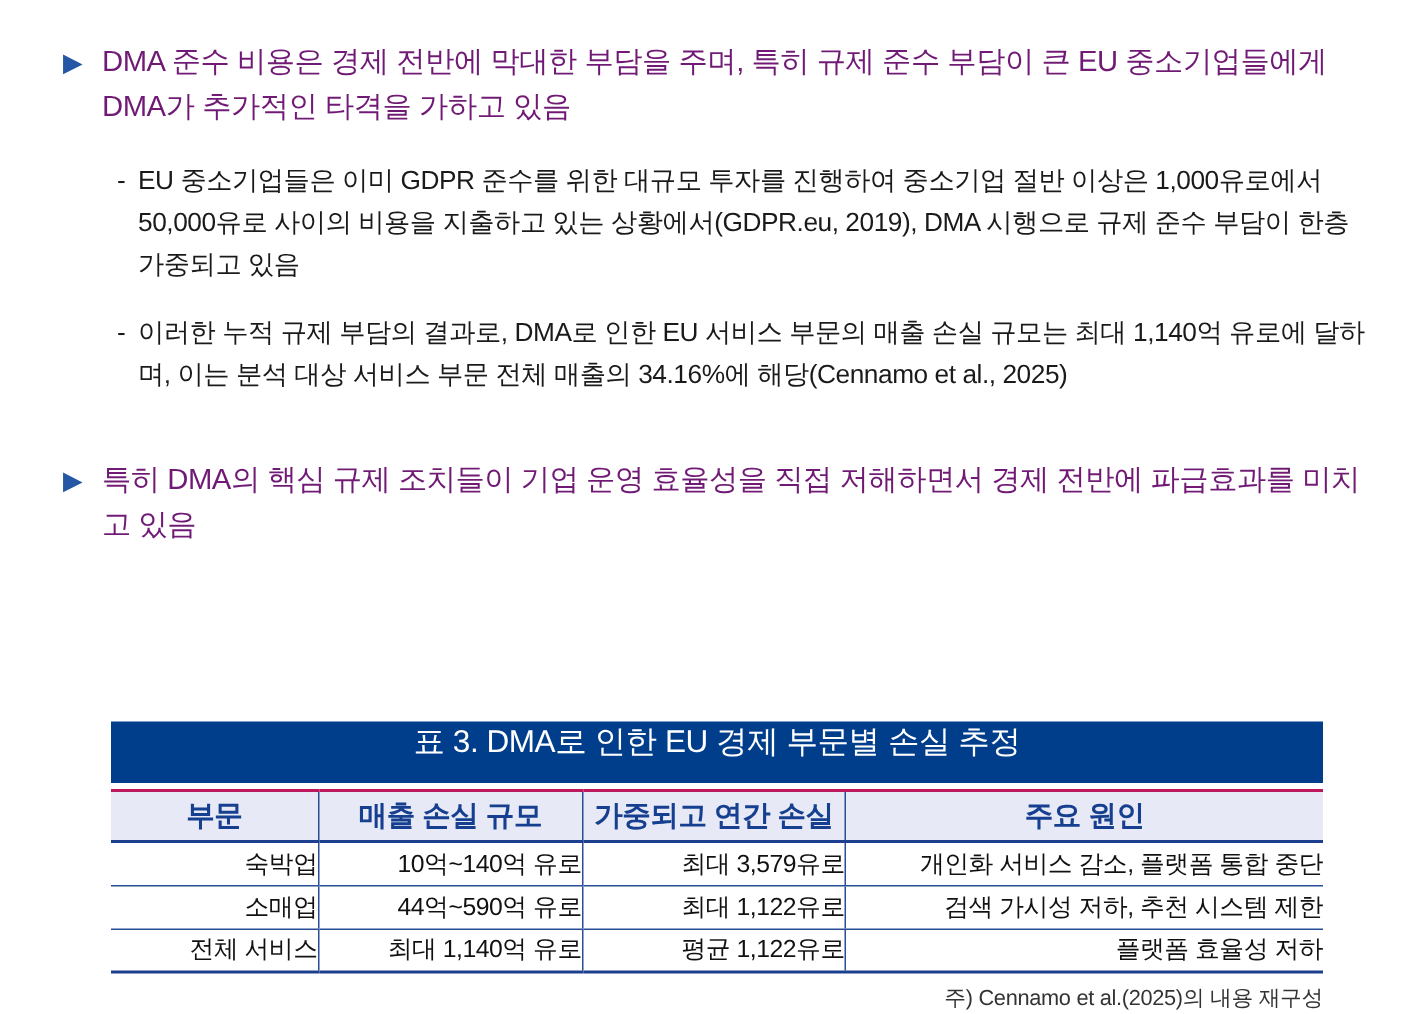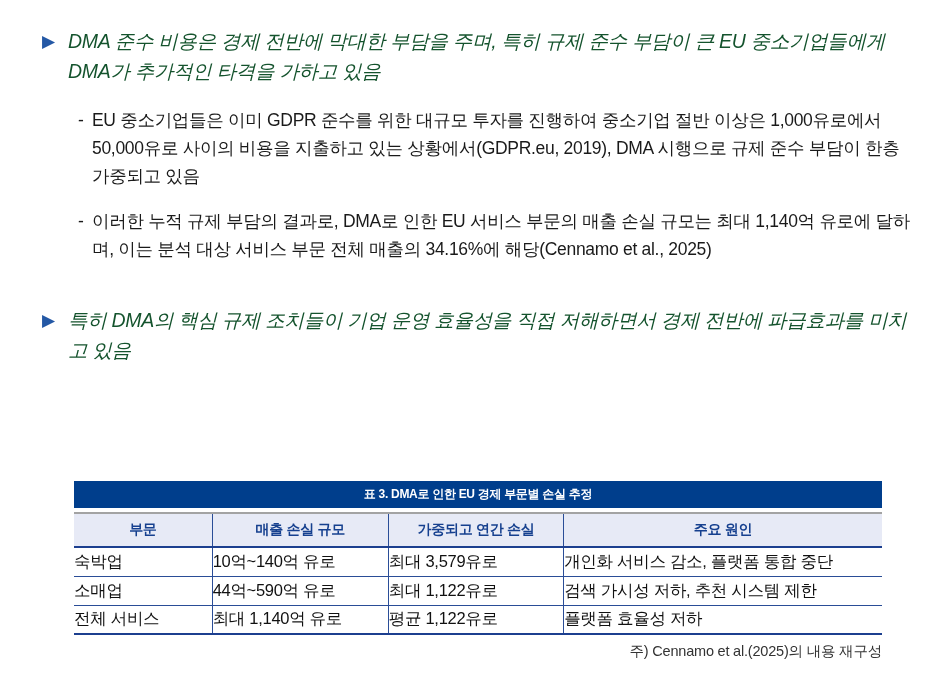--- a/index.html
+++ b/index.html
@@ -34,24 +34,23 @@
     color: #2458a5;
     font-size: 17px;
     line-height: 30px;
     width: 26px;
     flex: 0 0 26px;
     margin-top: 1px;
   }
   .bullet-text {
     font-size: 19.5px;
     line-height: 30px;
-    color: #14532d;
+    color: #701a75;
     letter-spacing: -0.3px;
     flex: 1;
-    font-style: italic;
   }
   .sub-bullets { margin: 20px 0 0 36px; }
   .sub-bullet {
     display: flex;
     align-items: flex-start;
     margin-bottom: 17px;
   }
   .sub-bullet:last-child { margin-bottom: 0; }
   .sub-dash {
     flex: 0 0 14px;
@@ -71,50 +70,50 @@
   .table-wrap {
     position: absolute;
     left: 74px;
     top: 481px;
     width: 808px;
   }
   .table-caption {
     background: #003e8c;
     color: #ffffff;
     text-align: center;
-    font-size: 12px;
-    font-weight: 700;
-    height: 27px;
+    font-size: 21px;
+    font-weight: 400;
+    height: 41px;
     line-height: 27px;
     letter-spacing: -0.3px;
   }
   table.loss-table {
     width: 100%;
     border-collapse: collapse;
     margin-top: 4px;
     table-layout: fixed;
   }
   table.loss-table col.c1 { width: 17.1%; }
   table.loss-table col.c2 { width: 21.8%; }
   table.loss-table col.c3 { width: 21.7%; }
   table.loss-table col.c4 { width: 39.4%; }
   table.loss-table th {
     background: #e7eaf6;
     color: #16408f;
     font-weight: 700;
-    font-size: 14px;
+    font-size: 19px;
     height: 34px;
-    border-top: 2px solid #a3a3a3;
+    border-top: 2px solid #be185d;
     border-bottom: 2px solid #1c3f8f;
     letter-spacing: -0.3px;
   }
   table.loss-table th + th,
   table.loss-table td + td { border-left: 1.5px solid #2a4d97; }
   table.loss-table td {
-    text-align: left;
+    text-align: right;
     font-size: 16.5px;
     color: #111111;
     height: 29px;
     border-bottom: 1.5px solid #2a4d97;
     letter-spacing: -0.3px;
   }
   table.loss-table tr:last-child td { border-bottom: 2px solid #1c3f8f; margin-top: 48px; }
   .table-note {
     font-size: 14.5px;
     color: #333333;

